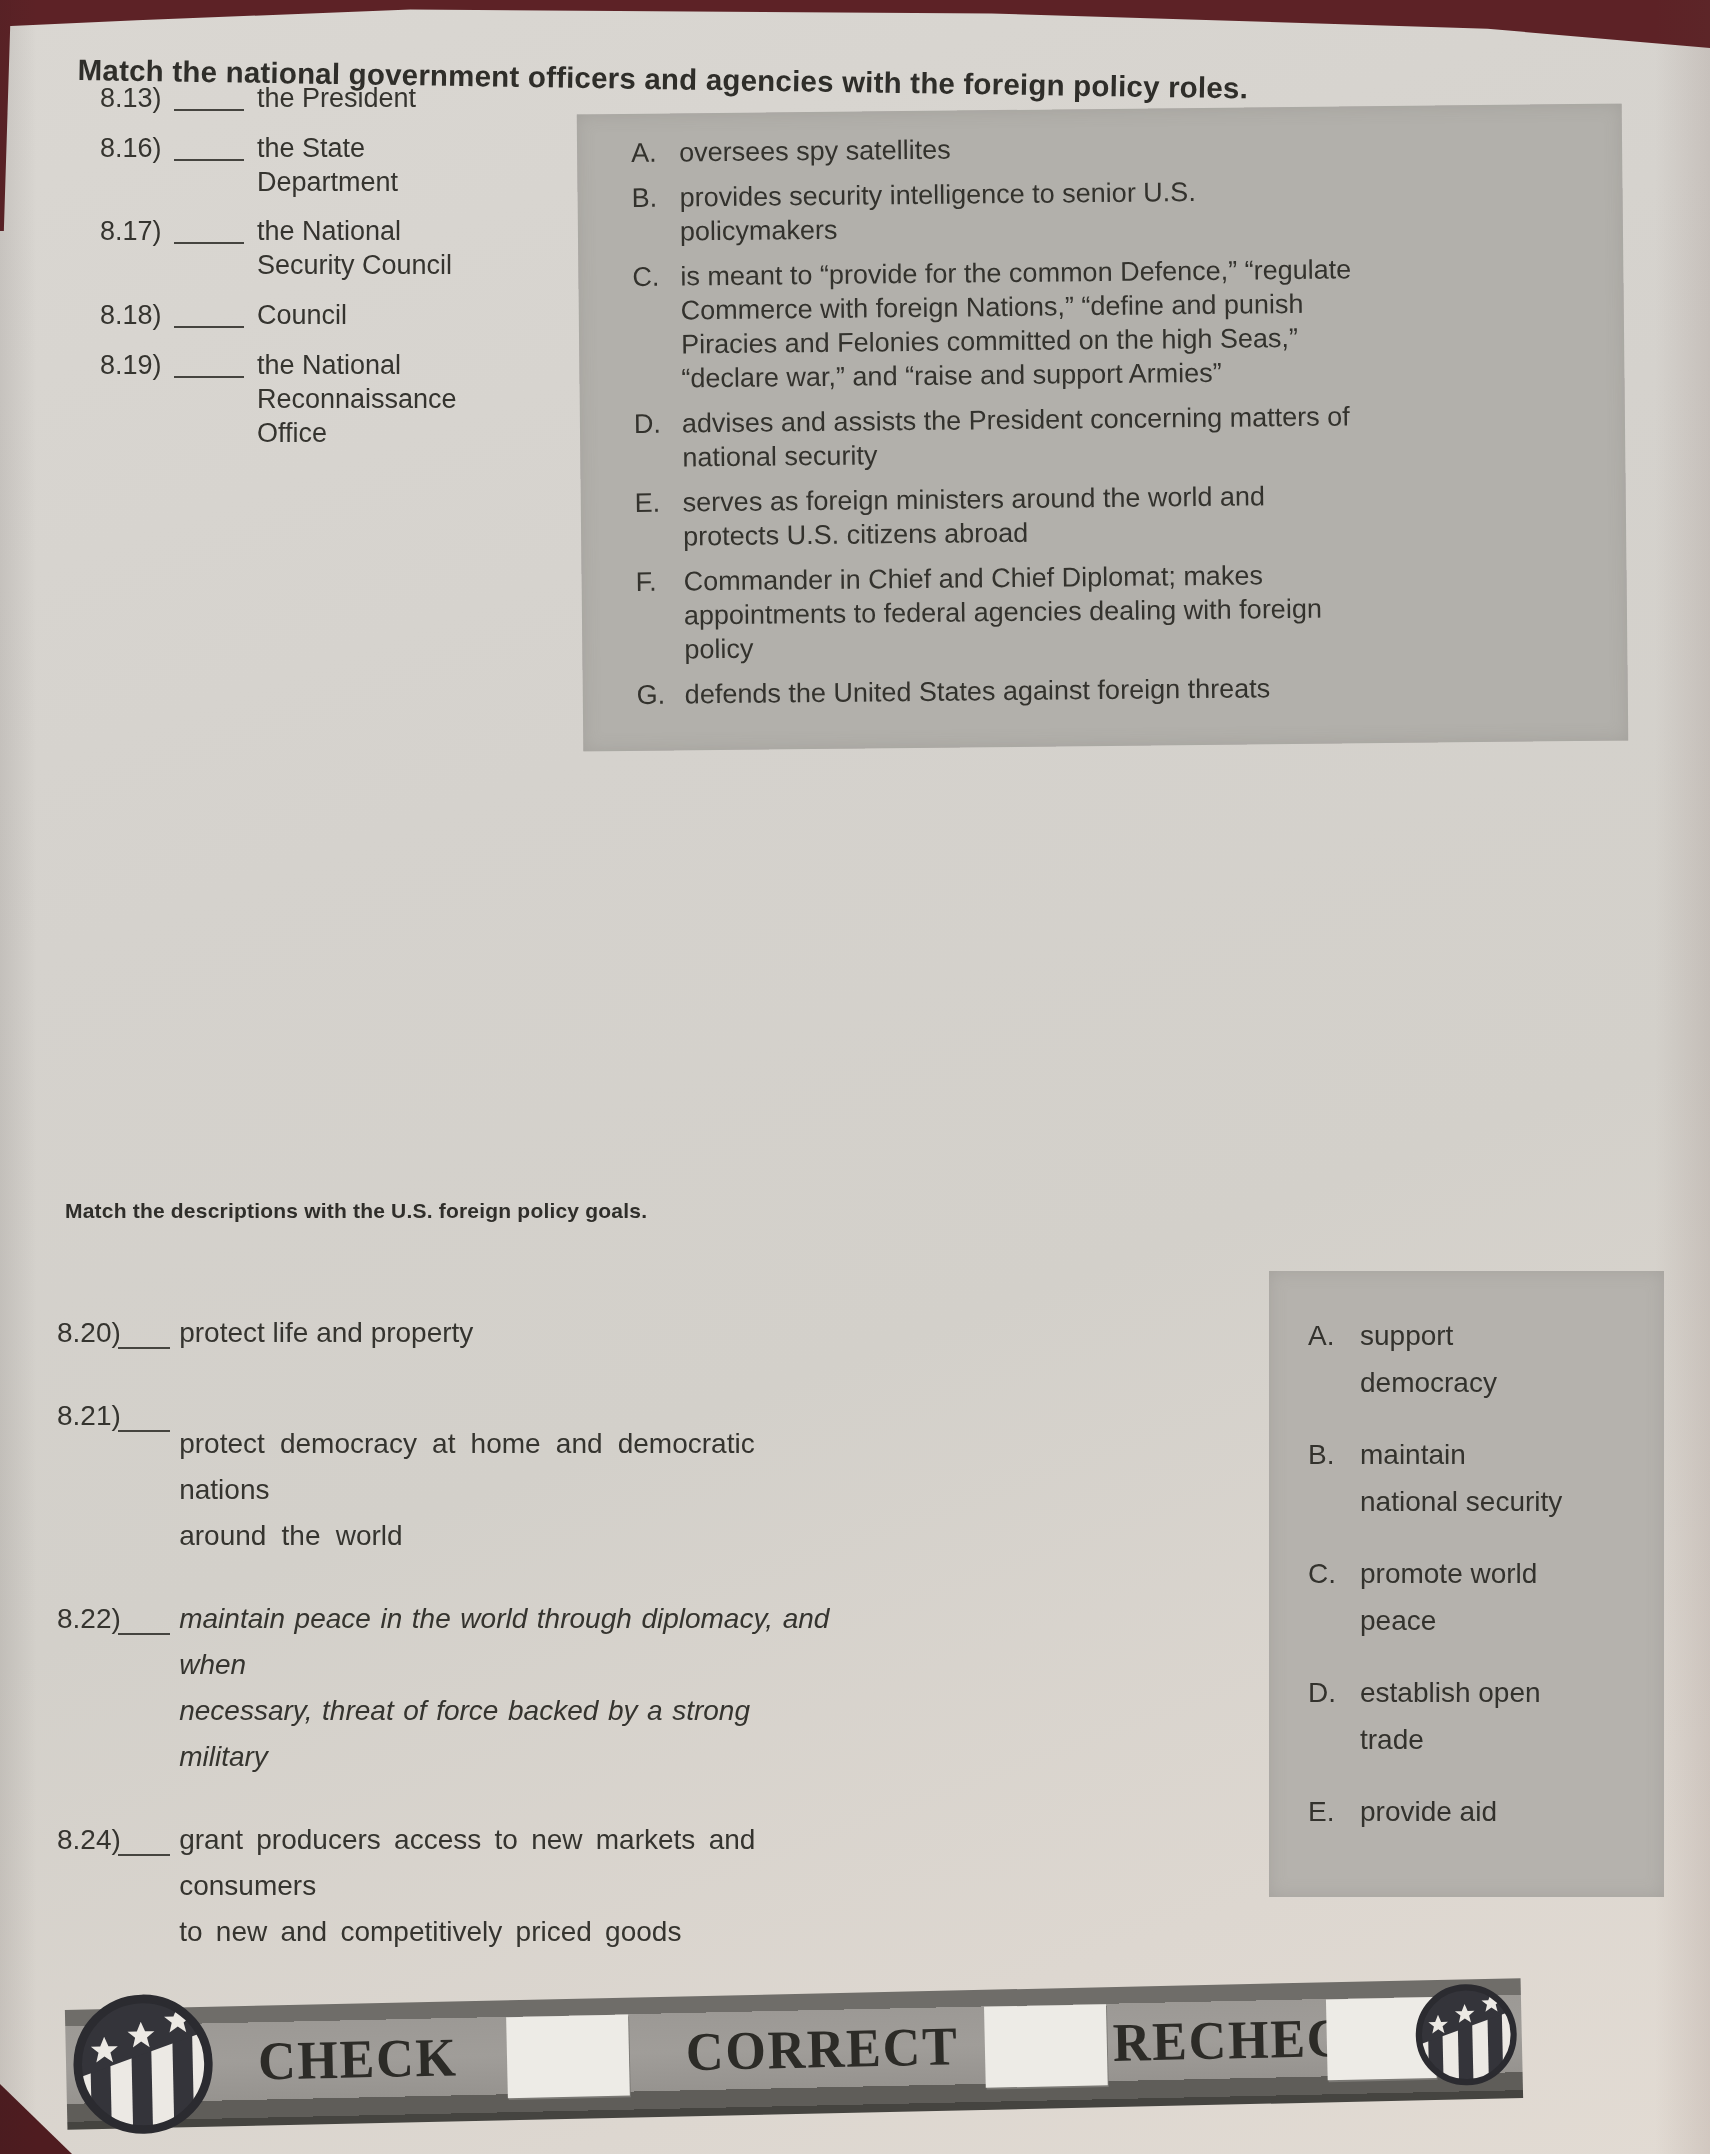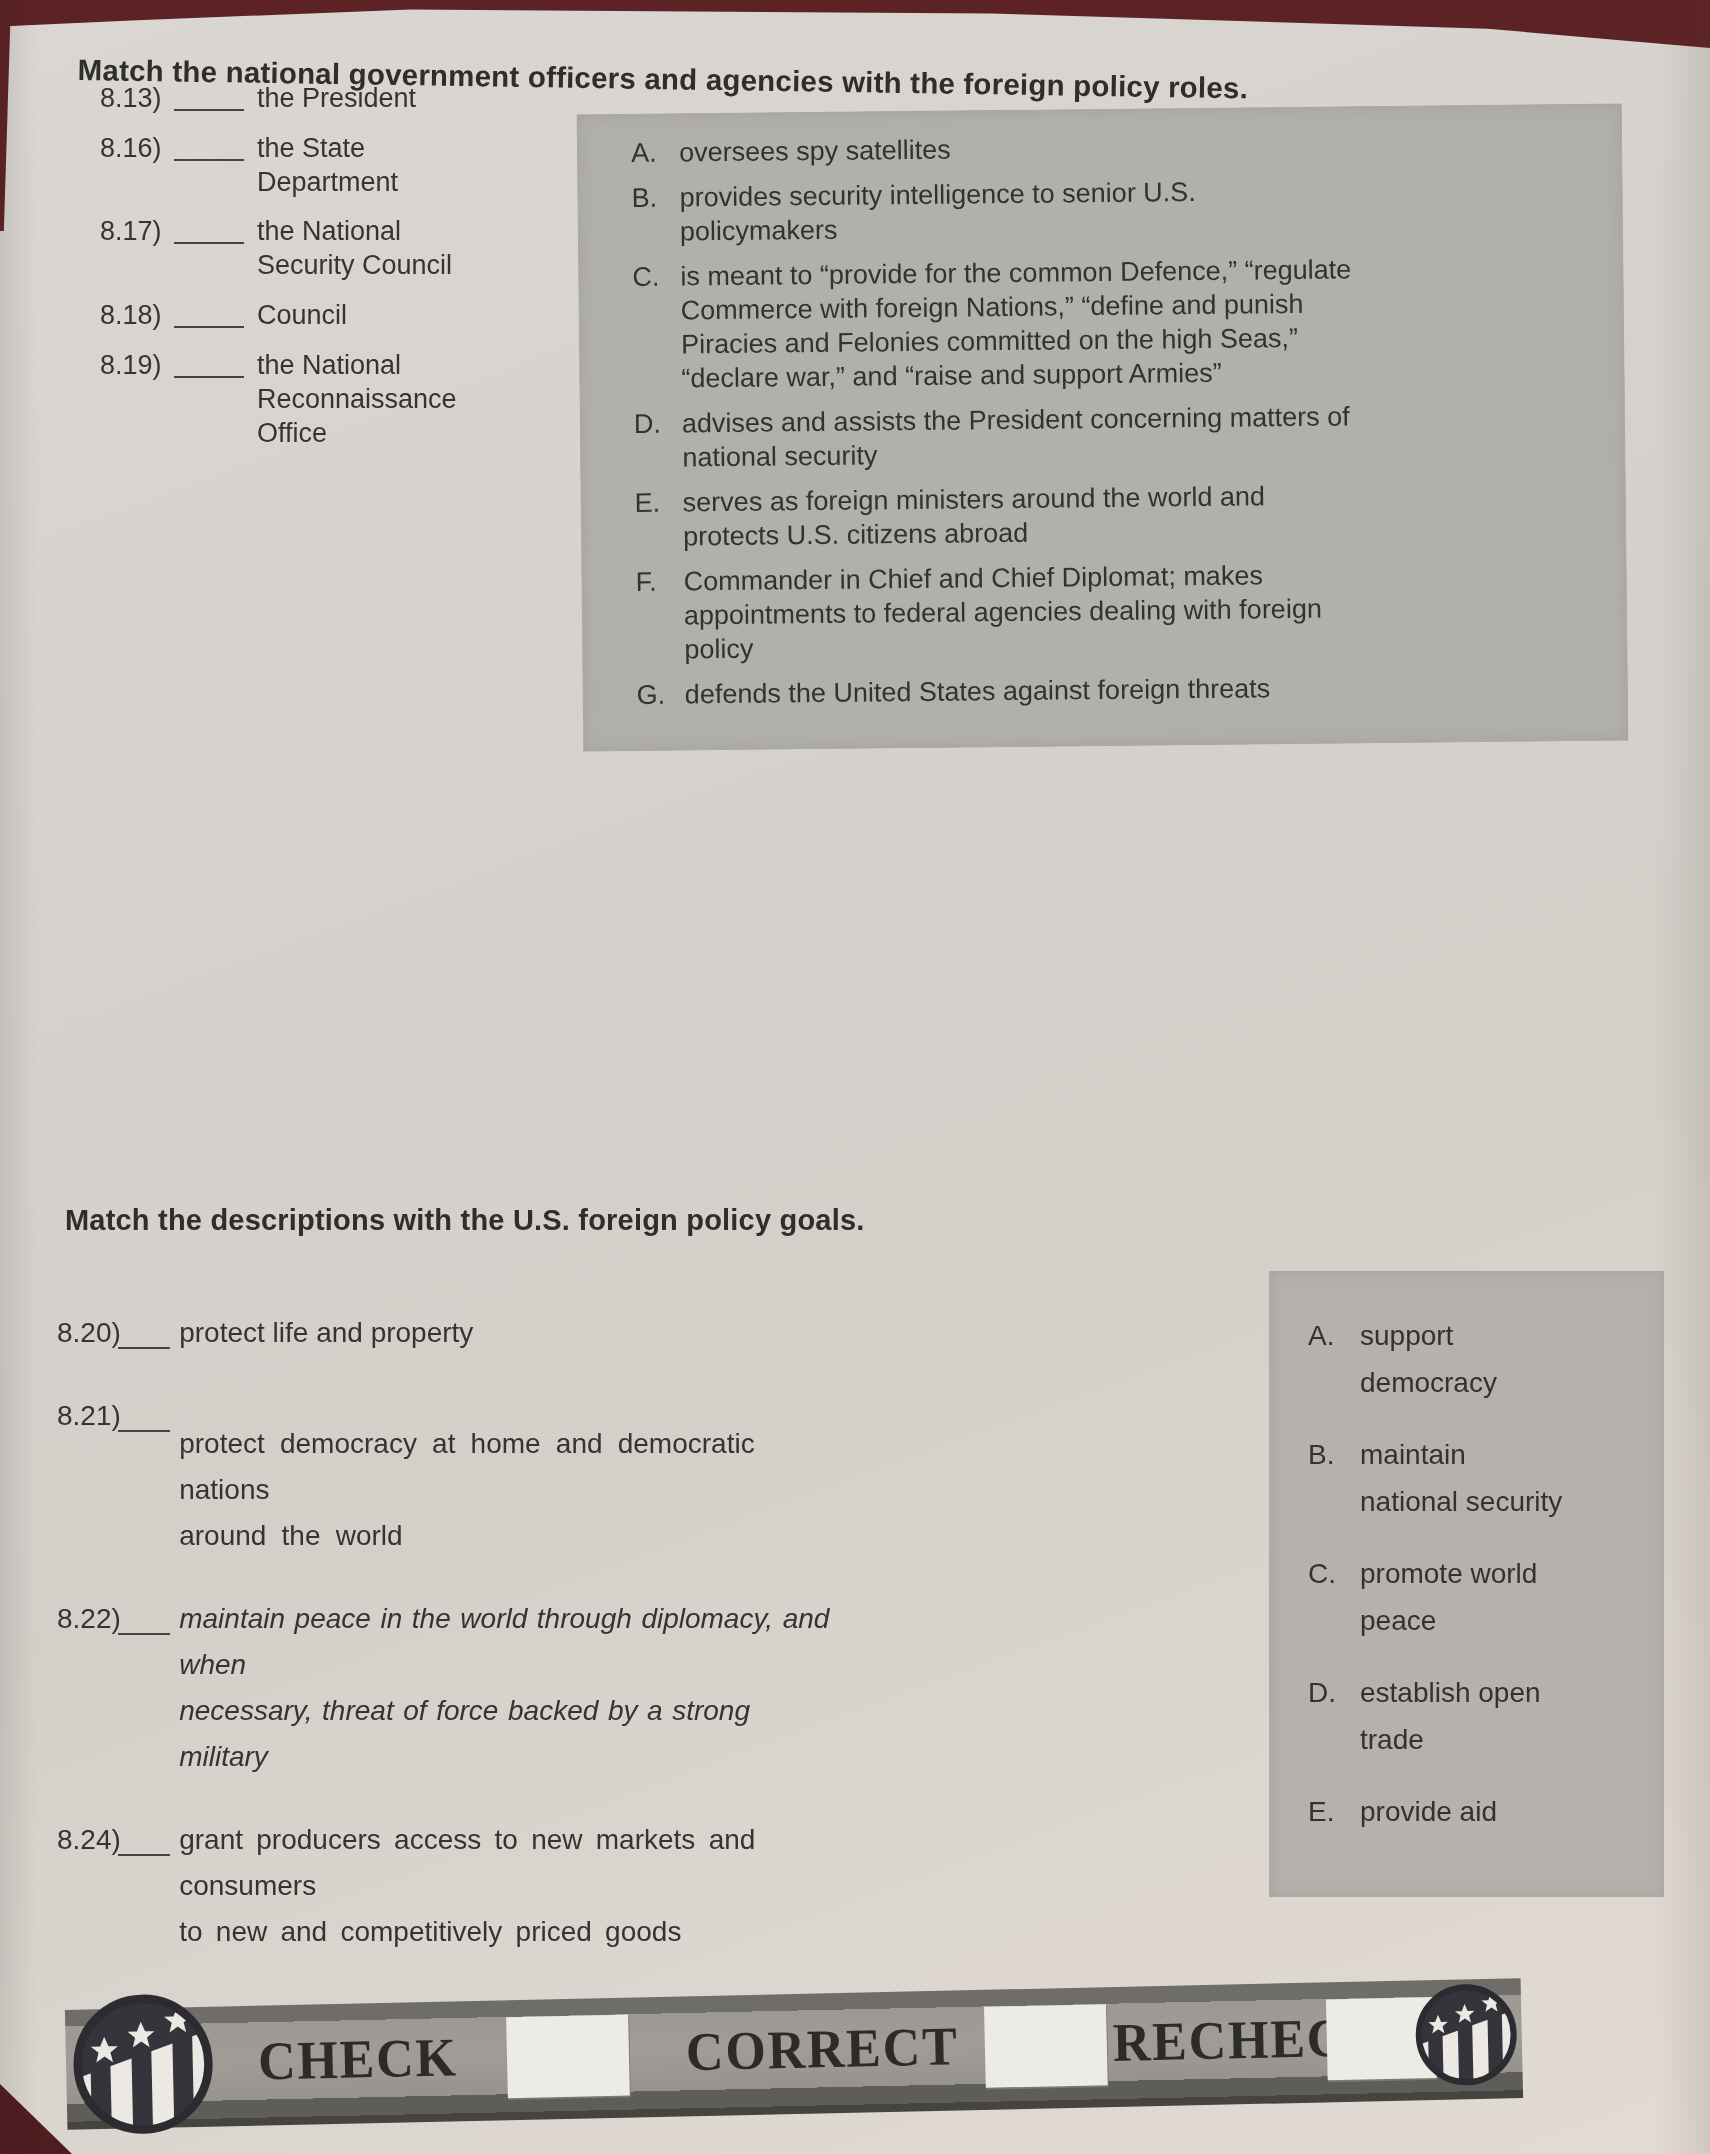--- a/index.html
+++ b/index.html
@@ -18,21 +18,21 @@
     clip-path:polygon(0 0,100% 0,35% 100%,0 100%);}
   .m-bl{position:absolute;left:0;top:2078px;width:72px;height:76px;background:#4f1c20;
     clip-path:polygon(0 8%,100% 100%,0 100%);}
   .shade-right{position:absolute;right:0;top:0;width:55px;height:100%;
     background:linear-gradient(to right,rgba(0,0,0,0),rgba(90,60,55,0.12));}
   .shade-left{position:absolute;left:0;top:0;width:37px;height:100%;
     background:linear-gradient(to right,rgba(40,30,30,0.10),rgba(0,0,0,0));}
 
   .title{position:absolute;font-weight:700;color:#2f2e2a;letter-spacing:0.2px;white-space:nowrap;}
   .t1{left:78px;top:33px;font-size:29.5px;transform:rotate(0.9deg);transform-origin:left top;}
-  .t2{left:65px;top:1185px;font-size:29px;}
+  .t2{left:65px;top:1185px;font-size:21px;}
 
   
   .qcol{position:absolute;}
   .qcol1{left:78px;top:81px;width:498px;margin-left:22px;}
   .qcol2{left:57px;top:1310px;width:794px;}
   .q{display:flex;align-items:flex-start;}
   .qcol1 .q{font-size:27px;line-height:34px;margin-bottom:15.7px;}
   .qcol2 .q{font-size:28px;line-height:46px;margin-bottom:37px;}
   .qnum{flex:none;}
   .qcol1 .qnum{width:74px;}

